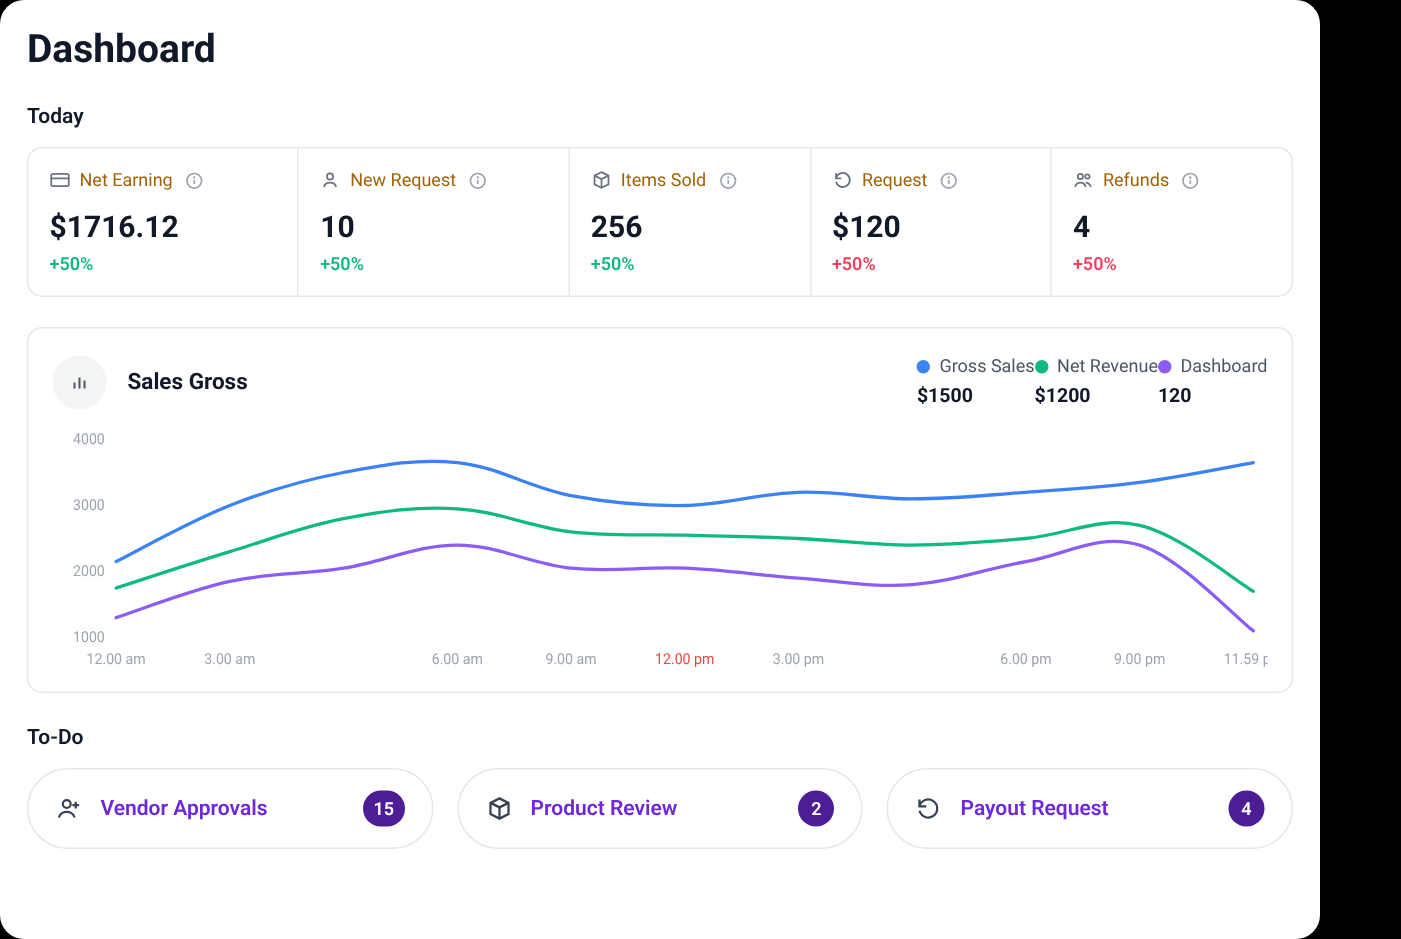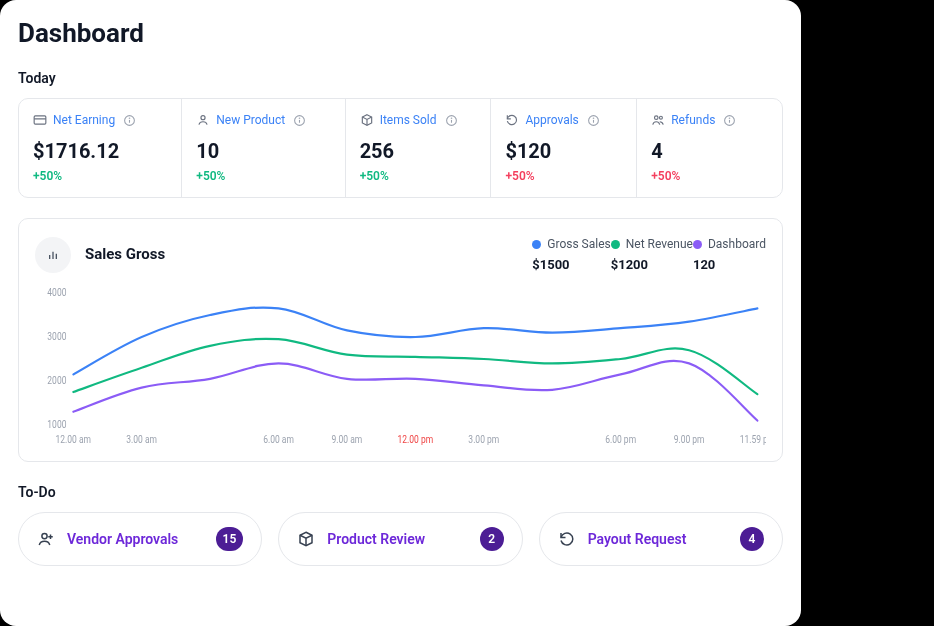--- a/index.html
+++ b/index.html
@@ -6,21 +6,21 @@
   body {
     font-family: -apple-system, BlinkMacSystemFont, "Segoe UI", Roboto, Helvetica, Arial, sans-serif;
     background: #000;
     width: 934px;
     height: 626px;
     overflow: hidden;
   }
   .page {
     background: #fff;
     border-radius: 16px;
-    width: 801px;
+    width: 880px;
     height: 626px;
     padding: 18px 18px 0 18px;
     overflow: hidden;
   }
   .page-title {
     font-size: 26px;
     font-weight: 700;
     color: #111827;
     margin-bottom: 22px;
   }
@@ -45,21 +45,21 @@
     border-right: 1px solid #e5e7eb;
     min-width: 0;
   }
   .stat-card:last-child { border-right: none; }
   .stat-card.wide { flex: 1.15 1 0; }
   .stat-head {
     display: flex;
     align-items: center;
     gap: 6px;
     margin-bottom: 12px;
-    color: #3b82f6;
+    color: #a16207;
     font-size: 12px;
   }
   .stat-head .icon { color: #6b7280; display:flex; }
   .stat-head .info-icon { margin-left: 2px; color: #9ca3af; display:flex; }
   .stat-value {
     font-size: 20px;
     font-weight: 700;
     color: #111827;
     margin-bottom: 6px;
   }
@@ -178,21 +178,21 @@
 
 
     <div class="stat-card wide">
       <div class="stat-head">
         <span class="icon">
           <svg width="14" height="14" viewBox="0 0 24 24" fill="none" stroke="currentColor" stroke-width="2">
               <circle cx="12" cy="8" r="3.5"></circle>
               <path d="M5 20c1-4 5-5 7-5s6 1 7 5"></path>
             </svg>
         </span>
-        <span>New Product</span>
+        <span>New Request</span>
         <span class="info-icon">
           <svg width="13" height="13" viewBox="0 0 24 24" fill="none" stroke="currentColor" stroke-width="2">
               <circle cx="12" cy="12" r="9"></circle>
               <line x1="12" y1="11" x2="12" y2="16"></line>
               <circle cx="12" cy="8" r="0.5" fill="currentColor"></circle>
             </svg>
         </span>
       </div>
       <div class="stat-value">10</div>
       <div class="stat-delta delta-pos">+50%</div>
@@ -221,21 +221,21 @@
     </div>
 
     <div class="stat-card">
       <div class="stat-head">
         <span class="icon">
           <svg width="14" height="14" viewBox="0 0 24 24" fill="none" stroke="currentColor" stroke-width="2">
               <path d="M4 10a8 8 0 1 1 0 4"></path>
               <polyline points="4 4 4 10 10 10"></polyline>
             </svg>
         </span>
-        <span>Approvals</span>
+        <span>Request</span>
         <span class="info-icon">
           <svg width="13" height="13" viewBox="0 0 24 24" fill="none" stroke="currentColor" stroke-width="2">
               <circle cx="12" cy="12" r="9"></circle>
               <line x1="12" y1="11" x2="12" y2="16"></line>
               <circle cx="12" cy="8" r="0.5" fill="currentColor"></circle>
             </svg>
         </span>
       </div>
       <div class="stat-value">$120</div>
       <div class="stat-delta delta-neg">+50%</div>

